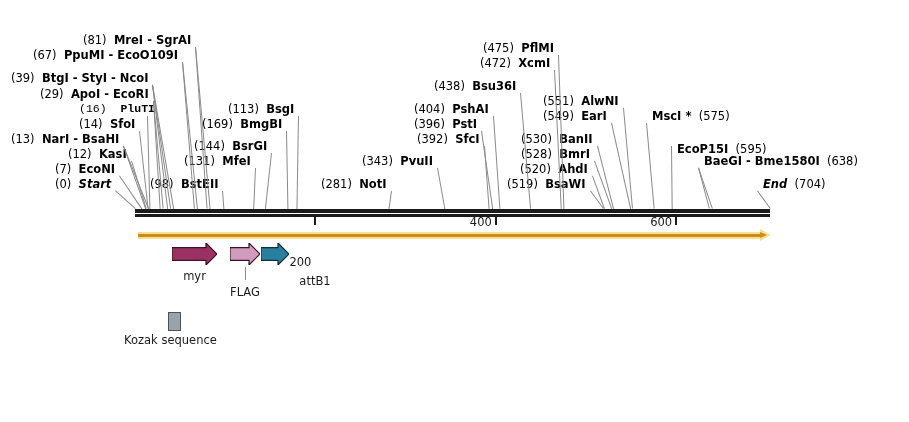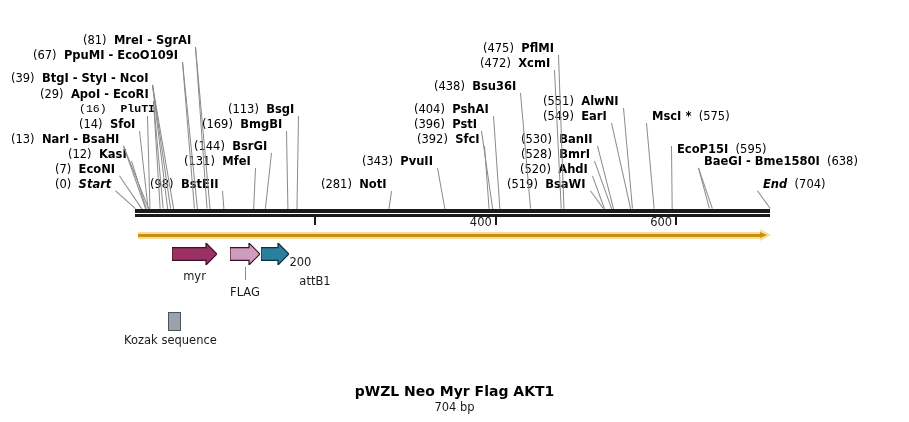--- a/index.html
+++ b/index.html
@@ -329,16 +329,14 @@
         <svg width="28" height="22" viewBox="0 0 28 22">
           <polygon points="0,4.62 17,4.62 17,0 28,11 17,22 17,17.38 0,17.38" fill="#2b7f9e" stroke="#0e2f3c" stroke-width="1.2" stroke-linejoin="miter"></polygon>
         </svg>
       </div>
       <div class="feature-label" style="left: 255px; top: 274px; width: 42px; margin-left: 39px;">attB1</div>
     </div>
 
   <div id="kozak-box"></div>
   <div id="kozak-label">Kozak sequence</div>
 
-  <div id="plasmid-title">pWZL Neo Myr Flag AKT1</div>
-  <div id="plasmid-size">704 bp</div>
 
 </div>
 
 </body></html>

